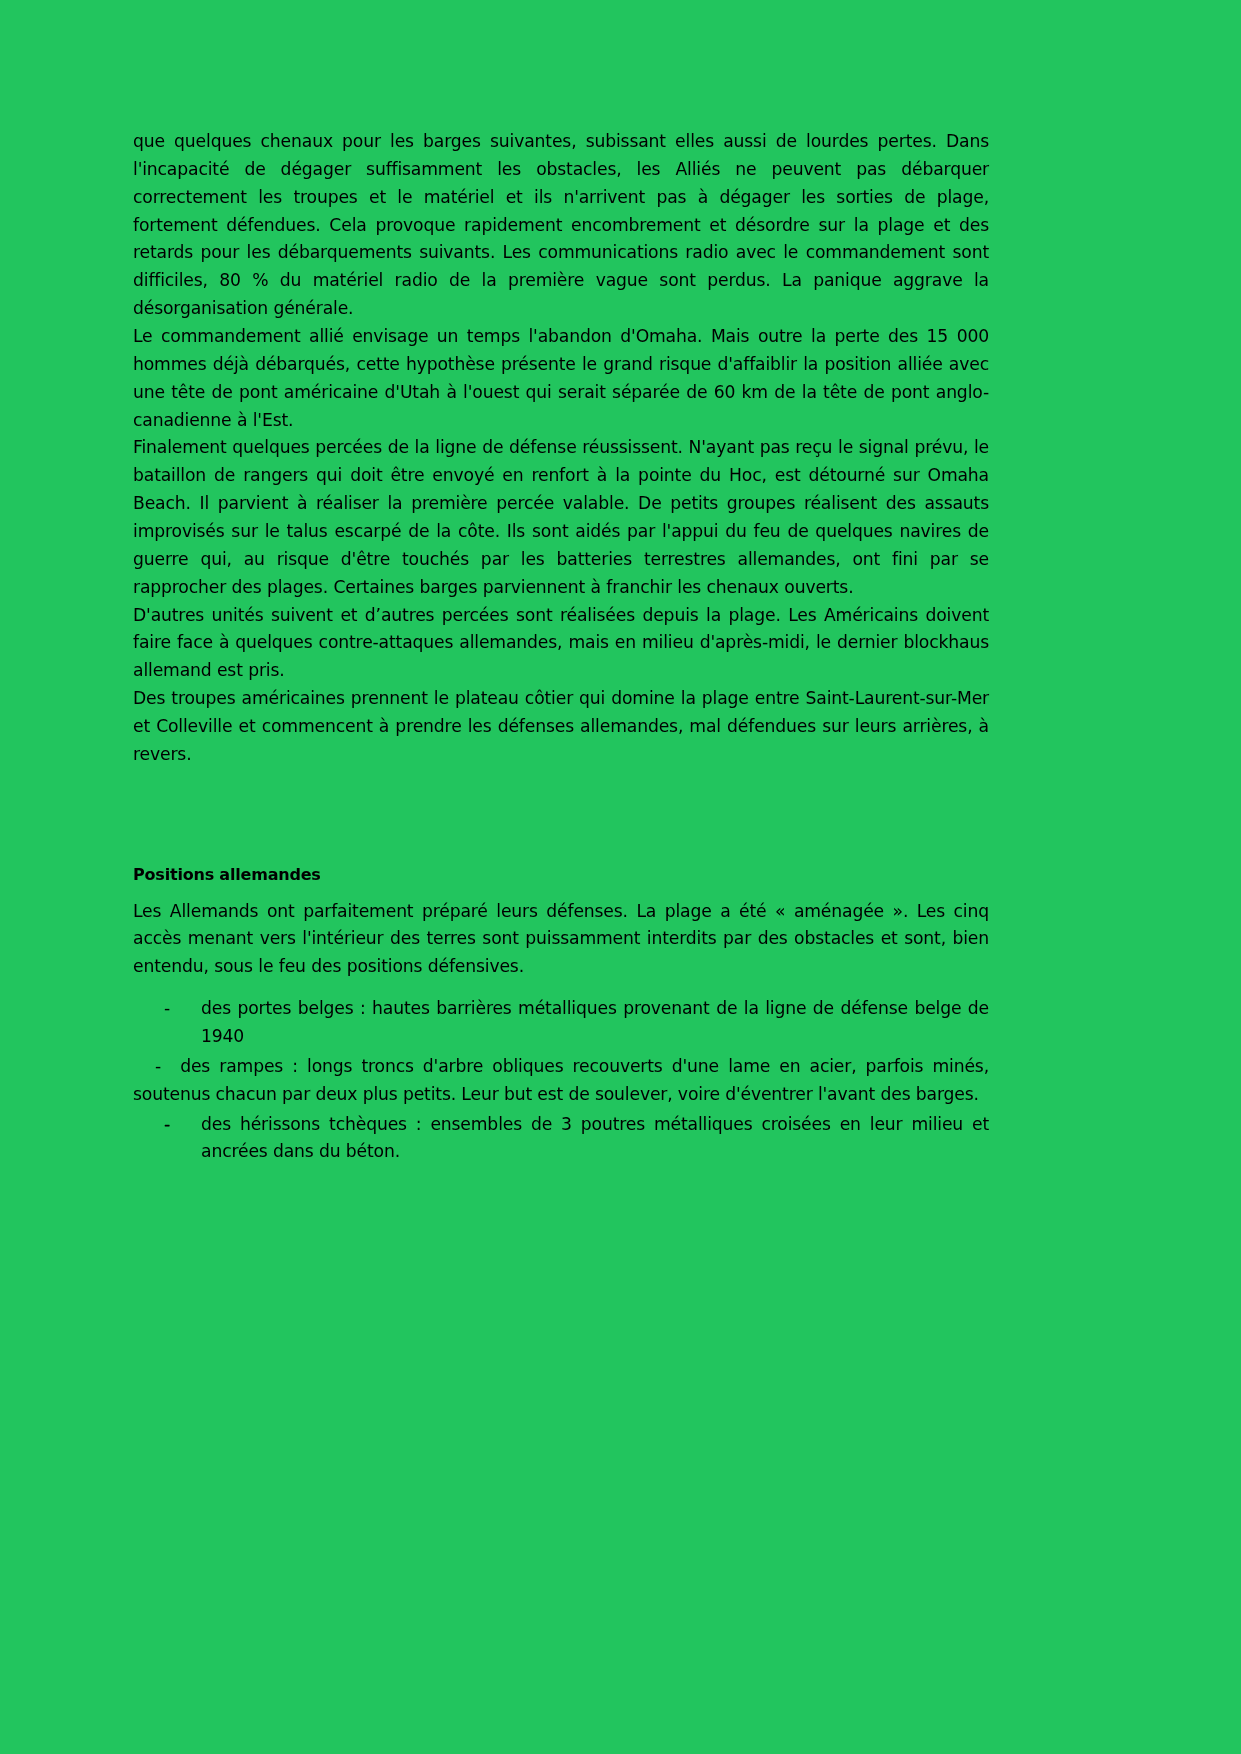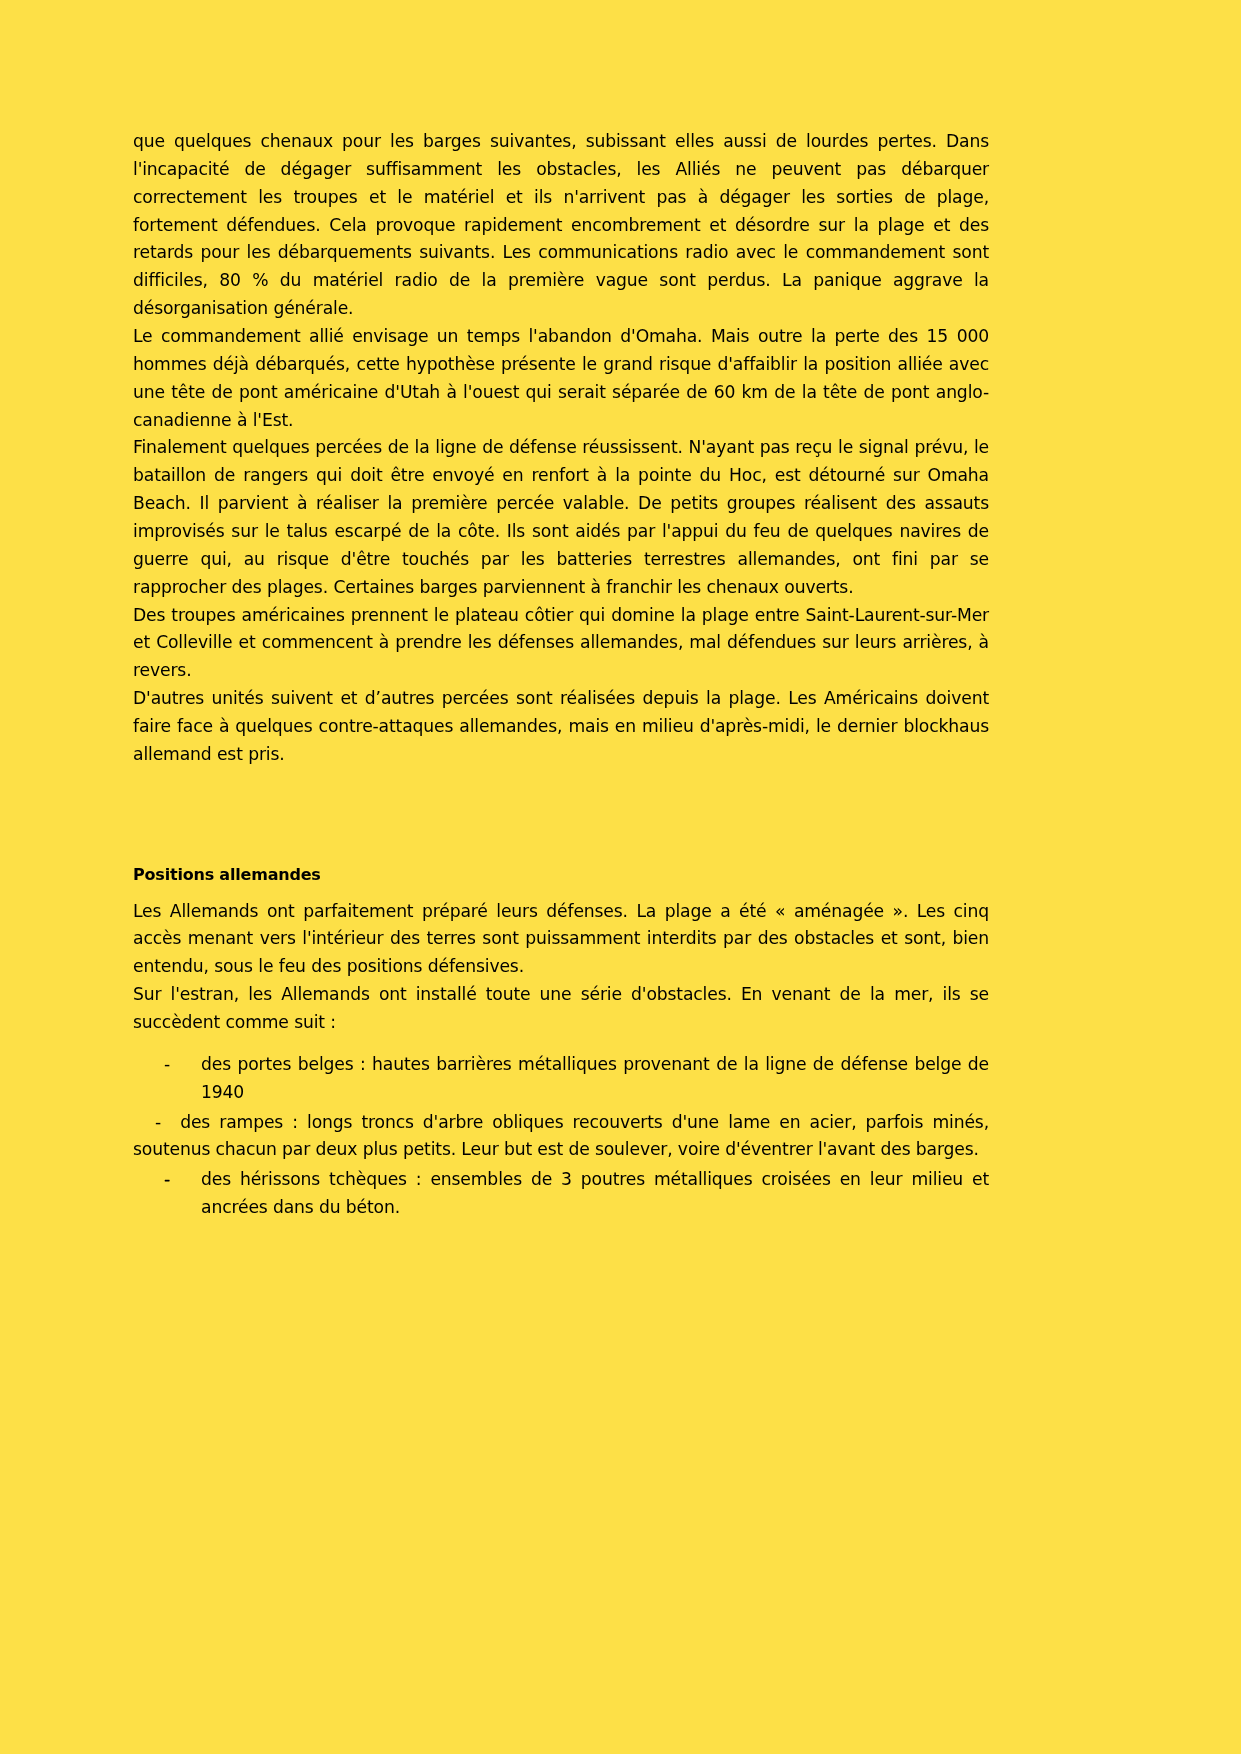--- a/index.html
+++ b/index.html
@@ -10,21 +10,21 @@
   body {
     width: 1241px;
     height: 1754px;
     font-family: "DejaVu Sans", sans-serif;
     color: #000000;
   }
   .page {
     position: relative;
     width: 1241px;
     height: 1754px;
-    background: #fde047;
+    background: #22c55e;
     box-sizing: border-box;
     padding: 128px 122px 16px 133px;
   }
   .doc-body {
     width: 856px;
   }
   p.para {
     margin: 0;
     font-size: 17.2px;
     line-height: 1.62;
@@ -89,31 +89,30 @@
 <div class="page">
   <div class="doc-body">
 
     <p class="para">que quelques chenaux pour les barges suivantes, subissant elles aussi de lourdes pertes. Dans l'incapacité de dégager suffisamment les obstacles, les Alliés ne peuvent pas débarquer correctement les troupes et le matériel et ils n'arrivent pas à dégager les sorties de plage, fortement défendues. Cela provoque rapidement encombrement et désordre sur la plage et des retards pour les débarquements suivants. Les communications radio avec le commandement sont difficiles, 80 % du matériel radio de la première vague sont perdus. La panique aggrave la désorganisation générale.</p>
 
     <p class="para gap-para">Le commandement allié envisage un temps l'abandon d'Omaha. Mais outre la perte des 15 000 hommes déjà débarqués, cette hypothèse présente le grand risque d'affaiblir la position alliée avec une tête de pont américaine d'Utah à l'ouest qui serait séparée de 60 km de la tête de pont anglo-canadienne à l'Est.</p>
 
 
     <p class="para gap-para">Finalement quelques percées de la ligne de défense réussissent. N'ayant pas reçu le signal prévu, le bataillon de rangers qui doit être envoyé en renfort à la pointe du Hoc, est détourné sur Omaha Beach. Il parvient à réaliser la première percée valable. De petits groupes réalisent des assauts improvisés sur le talus escarpé de la côte. Ils sont aidés par l'appui du feu de quelques navires de guerre qui, au risque d'être touchés par les batteries terrestres allemandes, ont fini par se rapprocher des plages. Certaines barges parviennent à franchir les chenaux ouverts.</p>
 
+    <p class="para">D'autres unités suivent et d’autres percées sont réalisées depuis la plage. Les Américains doivent faire face à quelques contre-attaques allemandes, mais en milieu d'après-midi, le dernier blockhaus allemand est pris.</p>
+
     <p class="para gap-para">Des troupes américaines prennent le plateau côtier qui domine la plage entre Saint-Laurent-sur-Mer et Colleville et commencent à prendre les défenses allemandes, mal défendues sur leurs arrières, à revers.</p>
-
-    <p class="para">D'autres unités suivent et d’autres percées sont réalisées depuis la plage. Les Américains doivent faire face à quelques contre-attaques allemandes, mais en milieu d'après-midi, le dernier blockhaus allemand est pris.</p>
 
     <div class="spacer-lg"></div>
 
     <h2 class="section-heading">Positions allemandes</h2>
 
     <p class="para">Les Allemands ont parfaitement préparé leurs défenses. La plage a été « aménagée ». Les cinq accès menant vers l'intérieur des terres sont puissamment interdits par des obstacles et sont, bien entendu, sous le feu des positions défensives.</p>
 
-    <p class="para gap-para">Sur l'estran, les Allemands ont installé toute une série d'obstacles. En venant de la mer, ils se succèdent comme suit :</p>
 
     <ul class="obstacle-list">
       <li class="bullet-indent-a">
         <span class="dash">-</span>
         <span class="li-text-inline">des portes belges : hautes barrières métalliques provenant de la ligne de défense belge de 1940</span>
       </li>
       <li class="bullet-indent-b li-wrap-b">
         <span class="dash">-</span>
         <span class="li-text-inline">des rampes : longs troncs d'arbre obliques recouverts d'une lame en acier, parfois minés, soutenus chacun par deux plus petits. Leur but est de soulever, voire d'éventrer l'avant des barges.</span>
       </li>

